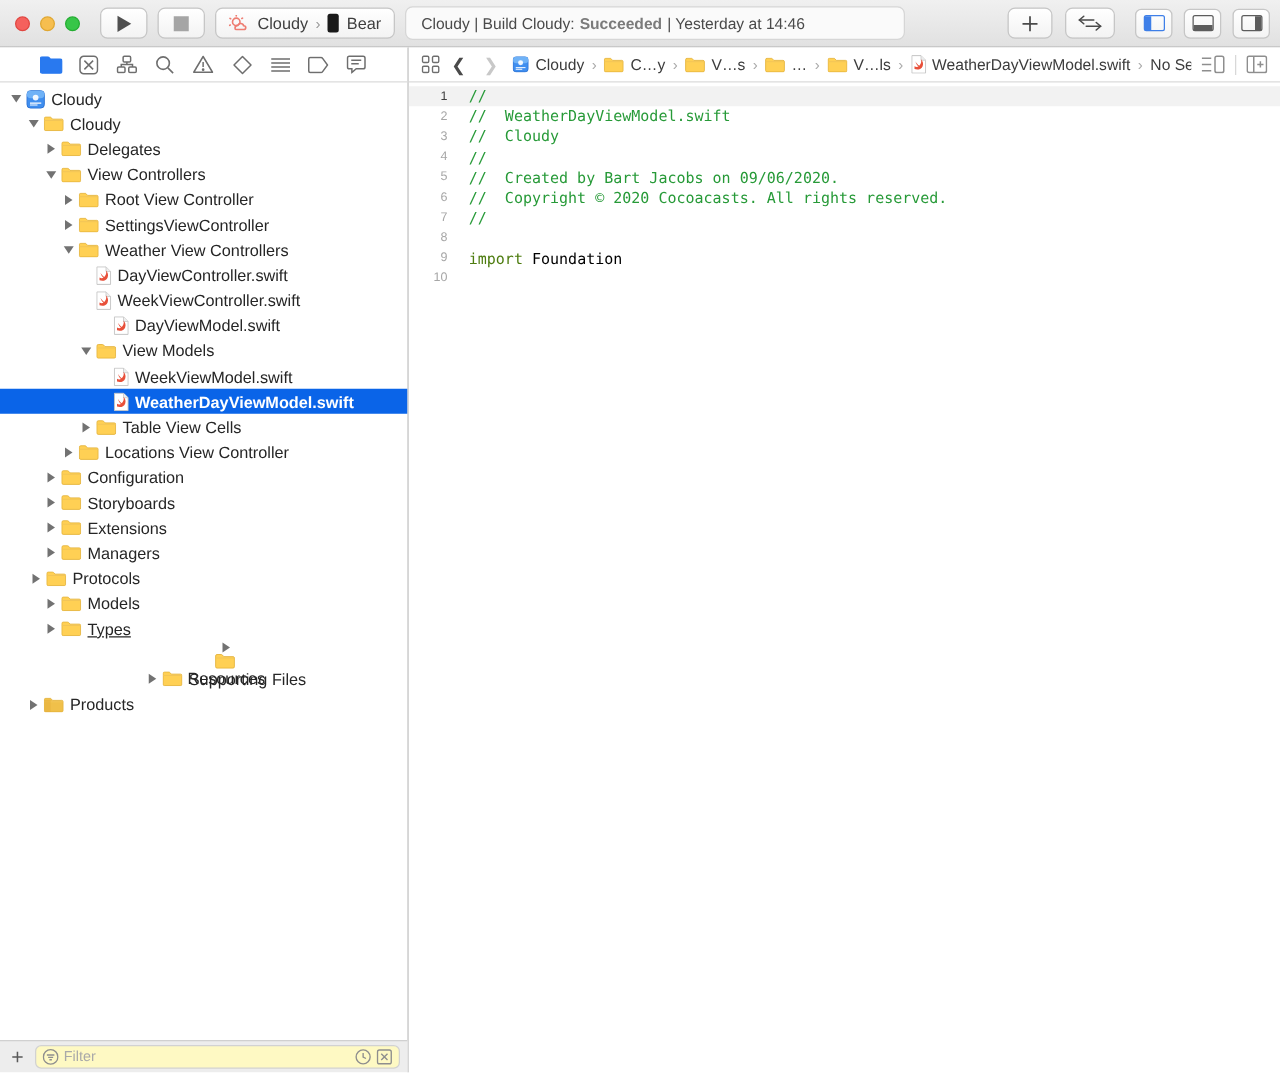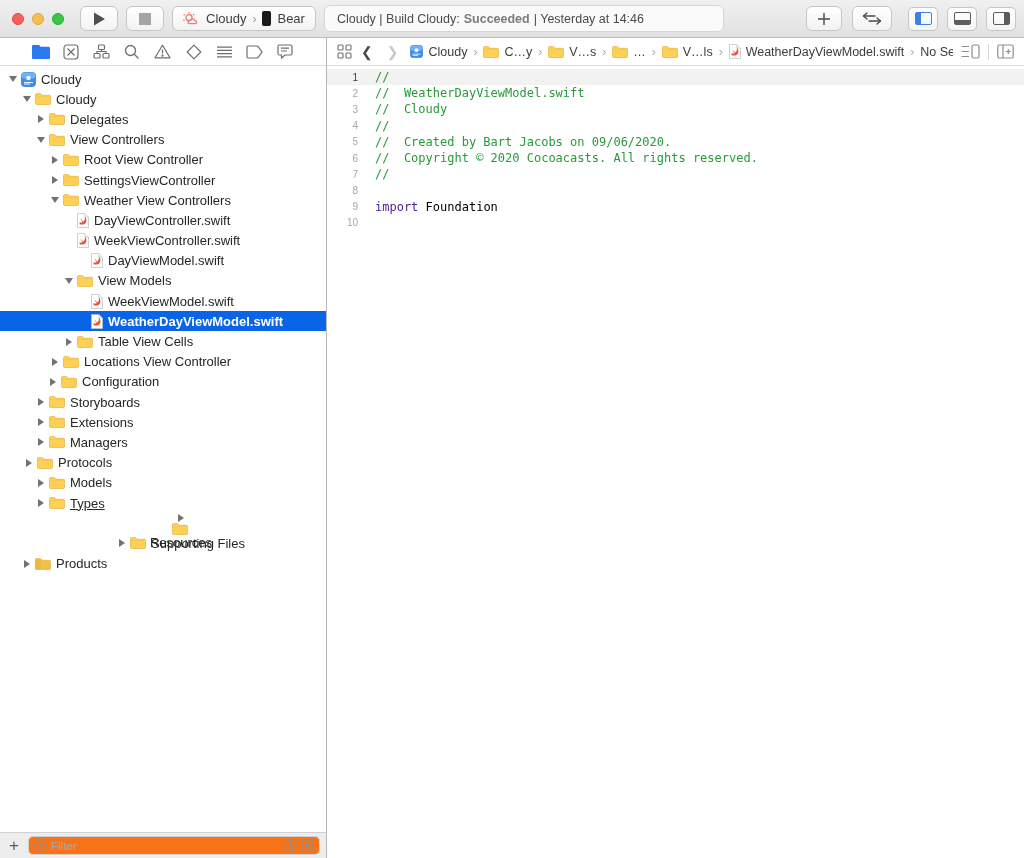--- a/index.html
+++ b/index.html
@@ -49,21 +49,21 @@
   .trow.selected { background:#0A64E8; color:#FFFFFF; font-weight:bold; }
   .disc { width:10px; flex:0 0 10px; display:flex; align-items:center; justify-content:center; }
   .tri-closed { width:0; height:0; border-left:6px solid #727272; border-top:4px solid transparent; border-bottom:4px solid transparent; }
   .tri-open { width:0; height:0; border-top:6px solid #727272; border-left:4px solid transparent; border-right:4px solid transparent; }
   .ticon { margin:0 5px 0 3px; display:flex; align-items:center; }
 
   
   .filterbar { height:26px; flex:0 0 26px; background:#EDEDED; border-top:1px solid #D0D0D0;
     display:flex; align-items:center; padding:0 6px; gap:6px; }
   .plus-btn { font-size:17px; color:#5A5A5A; width:16px; text-align:center; line-height:16px; }
-  .filter-field { flex:1 1 auto; height:19px; background:#f97316; border:1px solid #D2D2D2;
+  .filter-field { flex:1 1 auto; height:19px; background:#fef9c3; border:1px solid #D2D2D2;
     border-radius:5px; display:flex; align-items:center; padding:0 5px; gap:4px; }
   .filter-field input { flex:1 1 auto; border:none; outline:none; background:transparent;
     font-size:11.5px; color:#444; font-family:"Liberation Sans",sans-serif; min-width:0; }
   .filter-field input::placeholder { color:#A9A9A9; }
 
   
   .editor { flex:1 1 auto; display:flex; flex-direction:column; min-width:0; background:#fff; }
   .jumpbar { height:28px; flex:0 0 28px; border-bottom:1px solid #DCDCDC; display:flex;
     align-items:center; padding:0 10px; font-size:12.5px; color:#3C3C3C; white-space:nowrap; }
   .jb-icon { margin-right:9px; display:flex; align-items:center; }
@@ -77,21 +77,21 @@
 
   .code { flex:1 1 auto; overflow:hidden; font-family:"DejaVu Sans Mono", monospace;
     font-size:12px; font-weight:500; padding-top:3px; }
   .cline { height:16.2px; display:flex; align-items:center; }
   .cline.current { background:#F2F2F2; }
   .gutter { width:40px; flex:0 0 40px; text-align:right; padding-right:9px;
     font-size:10px; color:#A6A6A6; font-family:"Liberation Sans",sans-serif; }
   .cline.current .gutter { color:#3E3E3E; }
   .ctext { padding-left:8px; white-space:pre; }
   .tok-comment { color:#279A38; }
-  .tok-keyword { color:#4c1d95;margin-top:48px; }
+  .tok-keyword { color:#4d7c0f;margin-top:48px; }
   .tok-plain { color:#000; }
 </style>
 </head>
 <body>
 
 <div class="window">
 
   <div class="toolbar">
     <div class="traffic">
       <span class="tl" style="background:#F5615D;border:0.5px solid #E04640;"></span>
@@ -405,21 +405,21 @@
             </span>
             <span class="ticon">
               <svg width="16" height="12" viewBox="0 0 16 12">
   <path d="M0.5 1.8 Q0.5 0.6 1.6 0.6 L5 0.6 Q5.6 0.6 5.9 1 L7 2.3 L14.4 2.3 Q15.5 2.3 15.5 3.4 L15.5 10.4 Q15.5 11.5 14.4 11.5 L1.6 11.5 Q0.5 11.5 0.5 10.4 Z" fill="#FFD054" stroke="#E3B23C" stroke-width="0.7"></path>
   <path d="M0.5 3.4 L15.5 3.4" stroke="#F2C557" stroke-width="0.8"></path>
 
 </svg>
             </span>
             <span>Locations View Controller</span>
           </div>
-          <div class="trow" style="padding-left: 48px;">
+          <div class="trow" style="padding-left: 36px;">
             <span class="disc">
               <span class="tri-closed"></span>
             </span>
             <span class="ticon">
               <svg width="16" height="12" viewBox="0 0 16 12">
   <path d="M0.5 1.8 Q0.5 0.6 1.6 0.6 L5 0.6 Q5.6 0.6 5.9 1 L7 2.3 L14.4 2.3 Q15.5 2.3 15.5 3.4 L15.5 10.4 Q15.5 11.5 14.4 11.5 L1.6 11.5 Q0.5 11.5 0.5 10.4 Z" fill="#FFD054" stroke="#E3B23C" stroke-width="0.7"></path>
   <path d="M0.5 3.4 L15.5 3.4" stroke="#F2C557" stroke-width="0.8"></path>
 
 </svg>
             </span>

